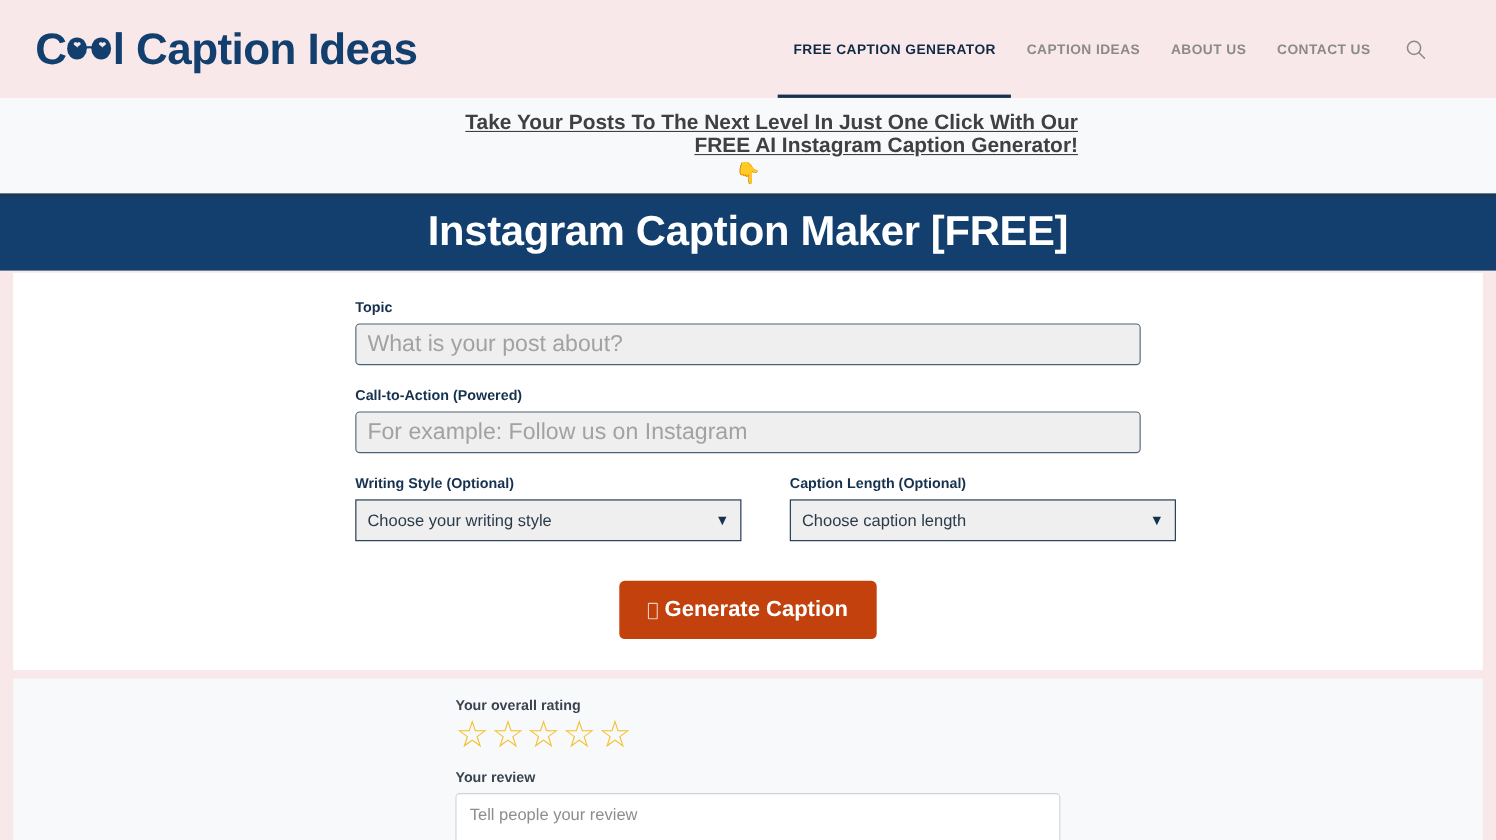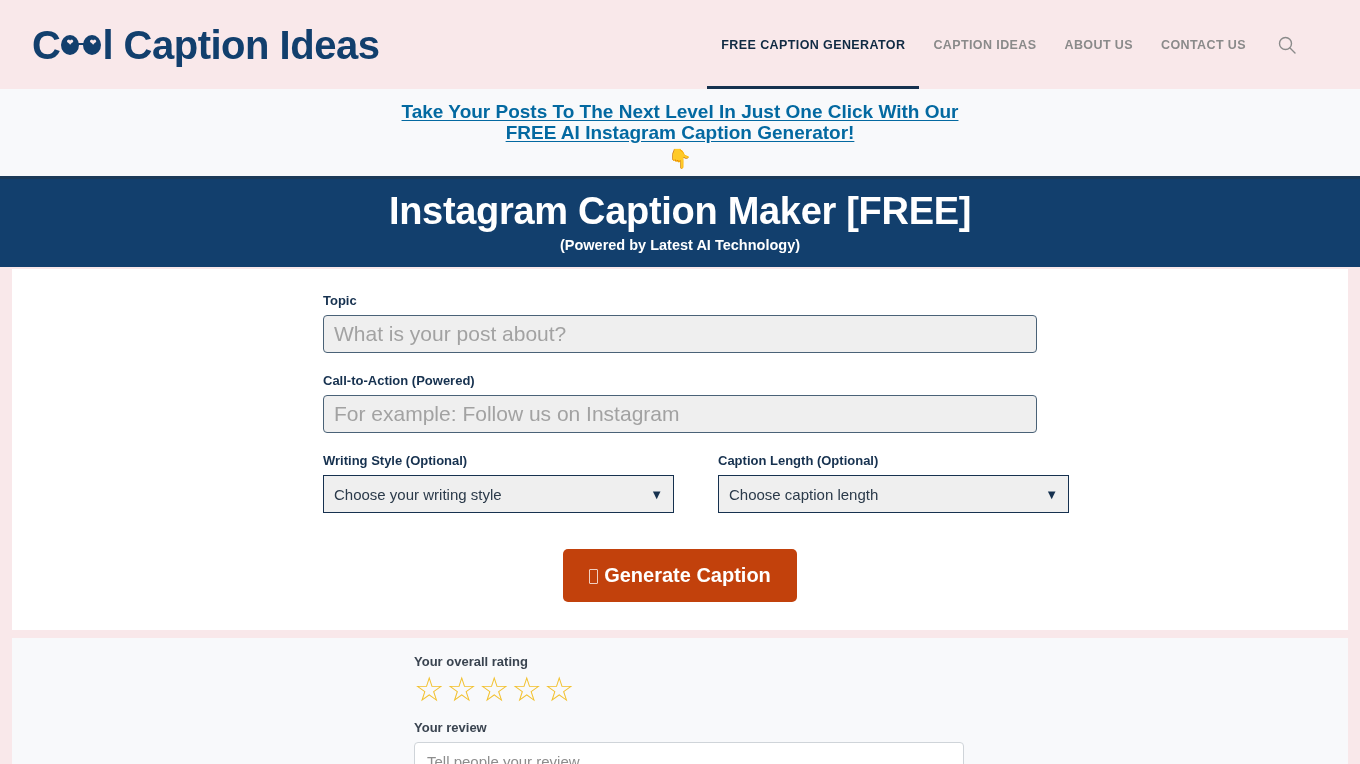--- a/index.html
+++ b/index.html
@@ -118,24 +118,25 @@
     background: #f8f9fb;
     padding: 13px 0 8px;
     text-align: center;
   }
   .tagline {
     display: inline-block;
     max-width: 600px;
     font-size: 19px;
     font-weight: 700;
     line-height: 1.08;
-    color: #0369a1;
+    color: #404040;
     text-decoration: underline;
     text-underline-offset: 2px;
     cursor: pointer;
+    text-align: right;
   }
   .tagline-emoji {
     margin-top: 6px;
     font-size: 19px;
     line-height: 1;
     color: #16314f;
   }
 
   
   .title-banner {
@@ -330,21 +331,20 @@
 <div class="tagline-band">
   <div class="tagline">
     <span>Take Your Posts To The Next Level In Just One Click With Our</span>
     <span>FREE AI Instagram Caption Generator!</span>
   </div>
   <div class="tagline-emoji">👇</div>
 </div>
 
 <div class="title-banner">
   <h1>Instagram Caption Maker [FREE]</h1>
-  <div class="subtitle">(Powered by Latest AI Technology)</div>
 </div>
 
 <div class="form-card">
   <div class="form-inner">
 
     <div class="field-block">
       <div class="field-label">Topic</div>
       <input class="text-input" type="text" placeholder="What is your post about?" style="">
     </div>
 

